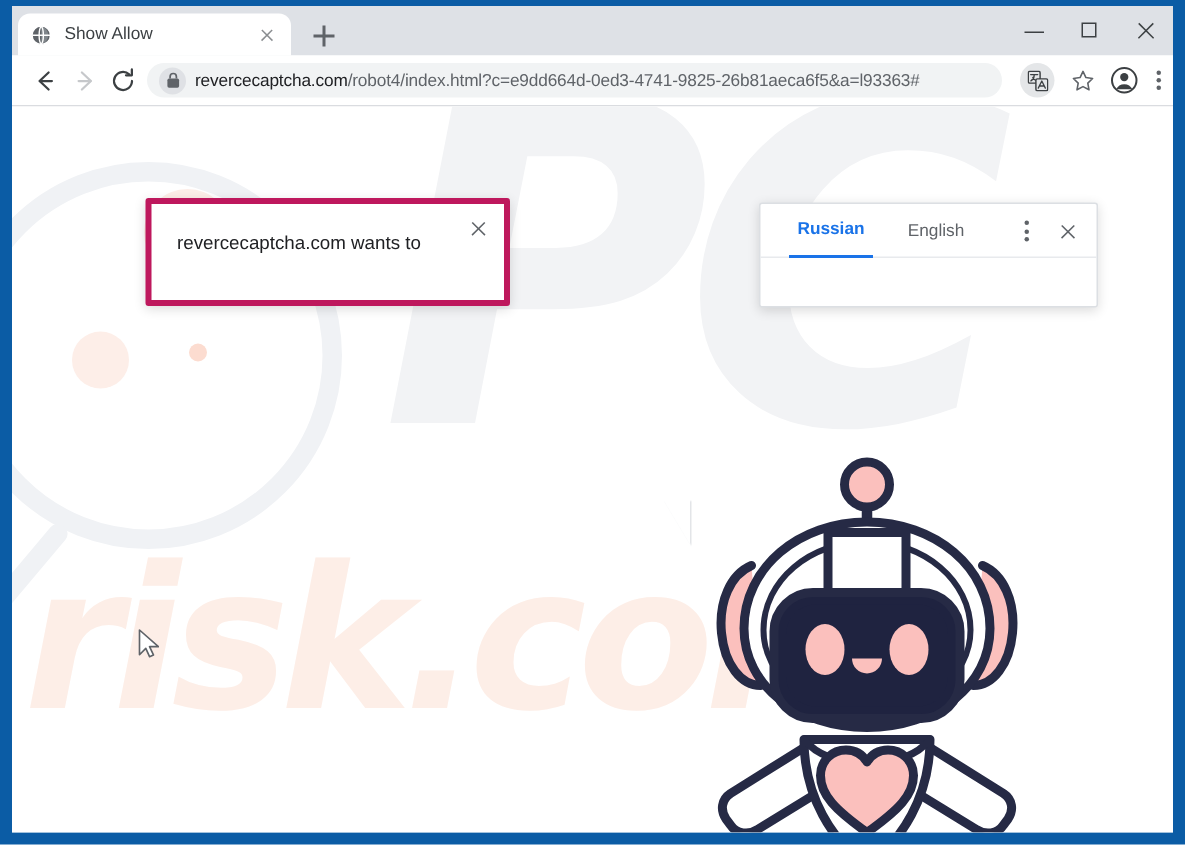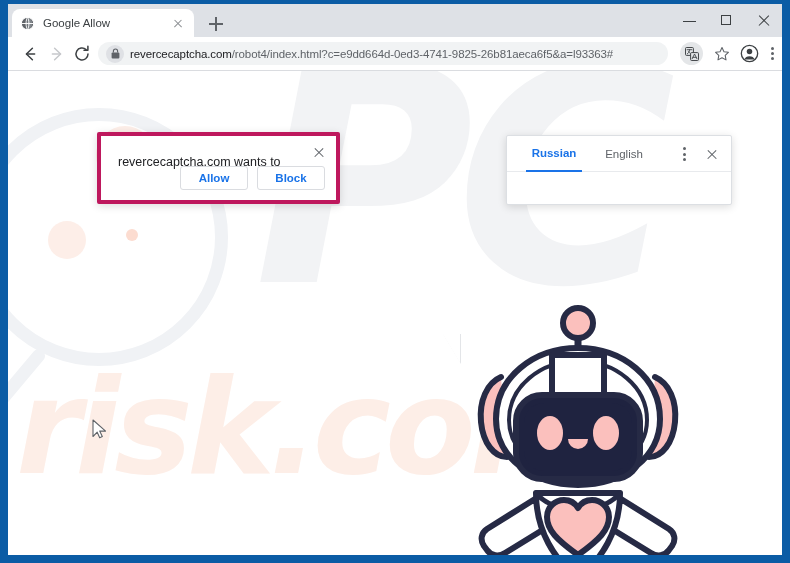--- a/index.html
+++ b/index.html
@@ -438,21 +438,21 @@
 
     <div class="tabstrip">
 
       <div class="tab">
         <svg class="tab-favicon" viewBox="0 0 16 16">
           <circle cx="8" cy="8" r="6.6" fill="#5f6368"></circle>
           <path d="M8 1.6a6.6 6.6 0 0 1 0 12.8" fill="#80868b"></path>
           <circle cx="8" cy="8" r="6.6" fill="none" stroke="#ffffff" stroke-width="1.1"></circle>
           <path d="M1.6 8h12.8M8 1.6c2 2 2 10.8 0 12.8M8 1.6c-2 2-2 10.8 0 12.8" fill="none" stroke="#ffffff" stroke-width="1"></path>
         </svg>
-        <span class="tab-title">Google Allow</span>
+        <span class="tab-title">Show Allow</span>
         <span class="tab-close"></span>
       </div>
 
       <div class="newtab"></div>
 
       <div class="wbtns">
         <div class="wbtn wmin">
             <i></i>
           </div>
         <div class="wbtn wmax">
@@ -578,24 +578,20 @@
         <ellipse cx="115" cy="282" rx="42" ry="6" fill="#131320"></ellipse>
       </svg>
 
       <svg class="cursor" viewBox="0 0 14 20">
         <path d="M1 1v16.5l4.2-4.3 2.5 5.6 2.6-1.2-2.6-5.5h5.9z" fill="#ffffff" stroke="#5f6368" stroke-width="1.1" stroke-linejoin="round"></path>
       </svg>
 
       <div class="permpop">
         <div class="permpop-x"></div>
         <div class="permpop-title">revercecaptcha.com wants to</div>
-        <div class="permpop-btns">
-          <div class="permbtn">Allow</div>
-          <div class="permbtn">Block</div>
-        </div>
       </div>
 
       <div class="gtpop">
         <div class="gt-tabs">
           <div class="gt-tab gt-tab-0 active">Russian</div>
           <div class="gt-tab gt-tab-1">English</div>
           <div class="gt-kebab">
             <span class="dots">
                 <span></span>
                 <span></span>

